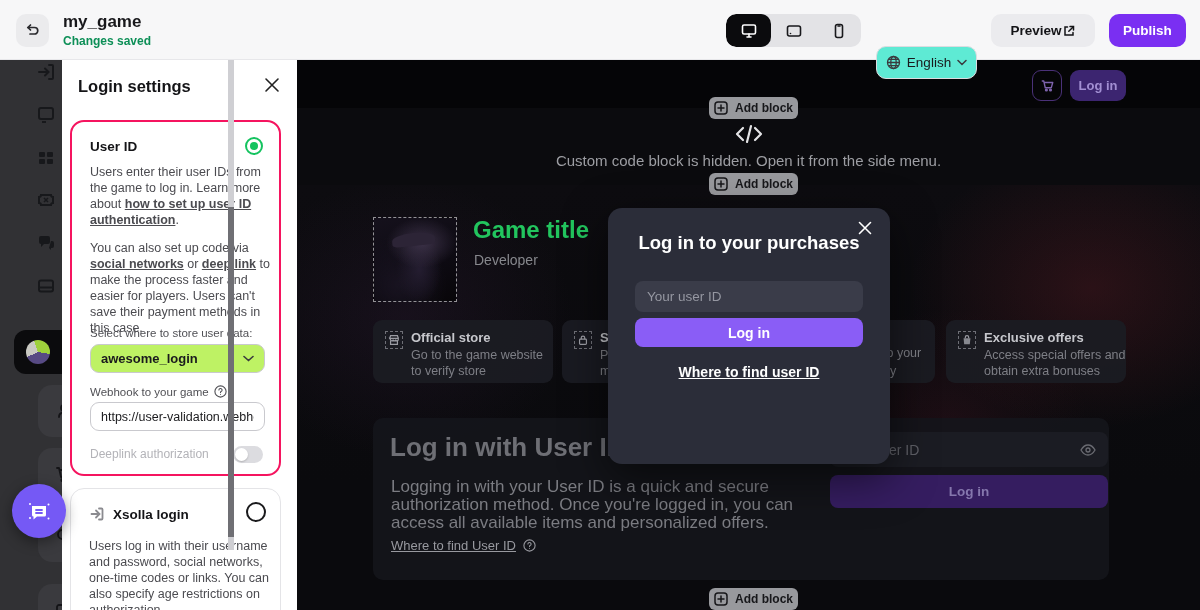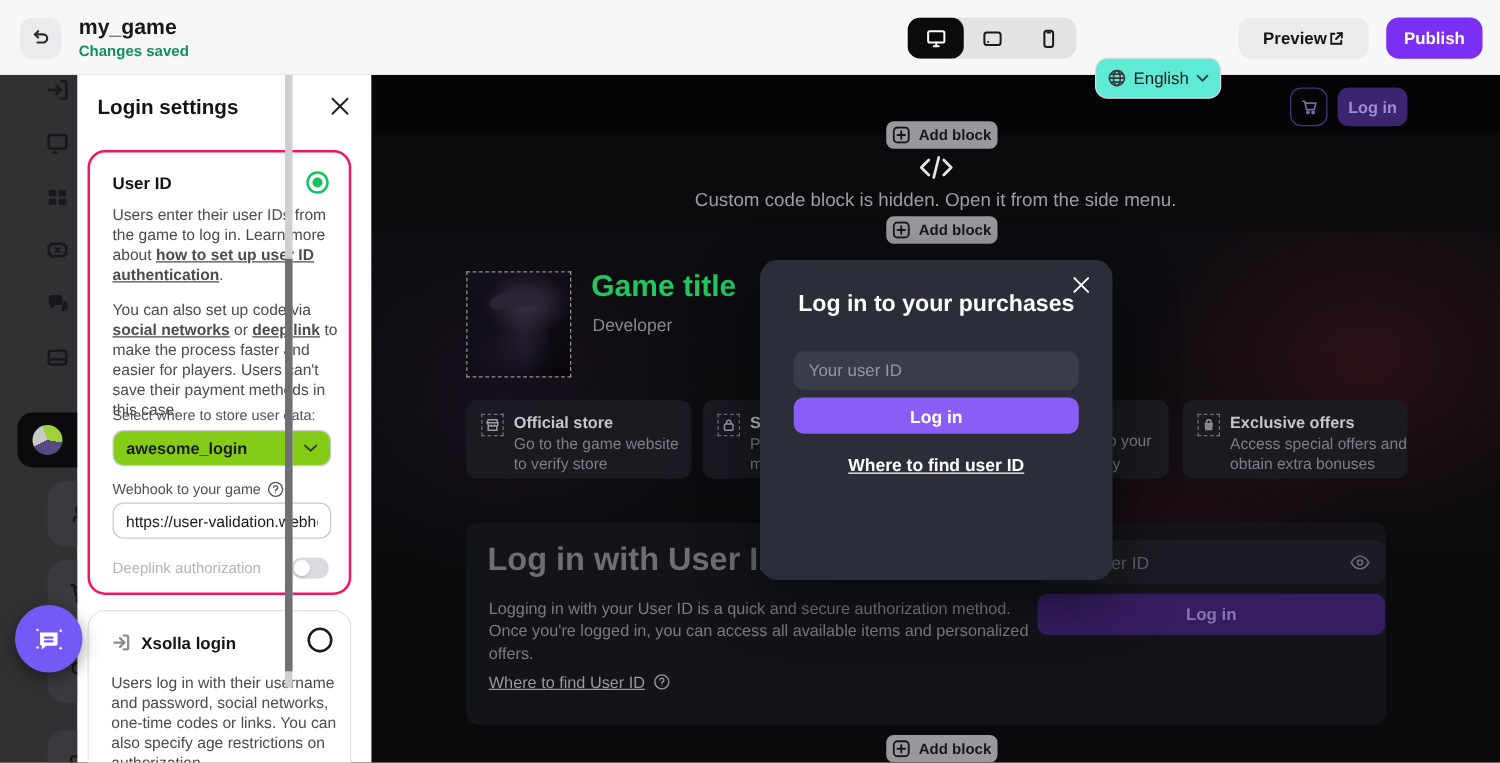--- a/index.html
+++ b/index.html
@@ -34,21 +34,21 @@
   .option-card { position:absolute; left:8px; width:211px; border-radius:14px; background:#fff; }
   .card-pink { top:60px; height:356px; border:2px solid #f5145f; }
   .card-gray { top:428px; height:210px; border:1px solid #e4e4e7; }
   .opt-head { position:absolute; left:18px; top:17px; font-size:13.5px; font-weight:bold; color:#141417; display:flex; align-items:center; gap:8px; }
   .radio-on { position:absolute; right:16px; top:15px; width:18px; height:18px; border:2px solid #14c35f; border-radius:50%; display:flex; align-items:center; justify-content:center; cursor:pointer; }
   .radio-on::after { content:""; width:8px; height:8px; border-radius:50%; background:#14c35f; }
   .radio-off { position:absolute; right:14px; top:13px; width:20px; height:20px; border:2px solid #1a1a1c; border-radius:50%; cursor:pointer; }
   .opt-p { position:absolute; left:18px; width:180px; font-size:12.5px; line-height:16px; color:#4b4b50; }
   .opt-p a { color:#4b4b50; font-weight:bold; text-decoration:underline; cursor:pointer; }
   .fld-label { position:absolute; left:18px; font-size:11.5px; color:#505055; display:flex; align-items:center; gap:5px; }
-  .select-box { position:absolute; left:18px; width:175px; height:29px; border:1px solid #c9c9ce; border-radius:9px; display:flex; align-items:center; justify-content:space-between; padding:0 10px; font-size:13px; font-weight:bold; color:#1a1a1d; cursor:pointer; background:#84cc16; }
+  .select-box { position:absolute; left:18px; width:175px; height:29px; border:1px solid #c9c9ce; border-radius:9px; display:flex; align-items:center; justify-content:space-between; padding:0 10px; font-size:13px; font-weight:bold; color:#1a1a1d; cursor:pointer; background:#bef264; }
   .text-input { position:absolute; left:18px; width:175px; height:29px; border:1px solid #c9c9ce; border-radius:9px; padding:0 10px; font-size:12.5px; color:#1a1a1d; font-family:"Liberation Sans",sans-serif; background:#fff; }
   .toggle-row-label { position:absolute; left:18px; font-size:12px; color:#b3b3b8; }
   .toggle { position:absolute; right:16px; width:30px; height:17px; background:#dcdce0; border-radius:9px; cursor:pointer; }
   .toggle::after { content:""; position:absolute; left:2px; top:2px; width:13px; height:13px; background:#fff; border-radius:50%; box-shadow:0 1px 2px rgba(0,0,0,.2); }
   .panel-scrollbar { position:absolute; left:227.5px; top:45px; width:6px; height:505px; background:#cfcfd3; z-index:25; }
   .panel-scroll-thumb { position:absolute; left:0; top:162px; width:6px; height:330px; background:#6f6f74; cursor:pointer; }
 
   
   .canvas { position:absolute; left:297px; top:60px; width:903px; height:550px; background:#0a0a0d; overflow:hidden; z-index:5; }
   .hero-nav { position:absolute; left:0; top:0; width:903px; height:48px; background:#050507; }
@@ -73,21 +73,21 @@
   .game-title { position:absolute; left:176px; top:156px; font-size:24px; font-weight:bold; color:#22c55e; }
   .game-dev { position:absolute; left:177px; top:192px; font-size:14px; color:#87888d; }
   .feat-card { position:absolute; top:260px; width:180px; height:63px; background:rgba(27,28,35,.92); border-radius:9px; }
   .feat-icon { position:absolute; left:12px; top:11px; width:18px; height:18px; border:1px dashed #6e6f76; display:flex; align-items:center; justify-content:center; color:#9b9ca3; }
   .feat-title { position:absolute; left:38px; top:10px; font-size:13px; font-weight:bold; color:#c6c7cc; }
   .feat-body { position:absolute; left:38px; top:27px; width:135px; font-size:12.5px; line-height:16px; color:#7e7f86; }
   .frag { position:absolute; font-size:12.5px; color:#7e7f86; }
 
   .section-card { position:absolute; left:76px; top:358px; width:736px; height:162px; background:rgba(21,22,27,.88); border-radius:10px; }
   .section-title { position:absolute; left:17px; top:14px; font-size:26px; font-weight:bold; color:#6e6f75; }
-  .section-body { position:absolute; left:18px; top:60px; width:445px; font-size:13px; line-height:18px; color:#7b7c82; }
+  .section-body { position:absolute; left:18px; top:60px; width:445px; font-size:17px; line-height:18px; color:#7b7c82; }
   .section-link-row { position:absolute; left:18px; top:120px; display:flex; align-items:center; gap:7px; color:#98999f; font-size:13px; }
   .section-link-row a { color:#98999f; text-decoration:underline; cursor:pointer; }
   .section-input { position:absolute; left:457px; top:14px; width:278px; height:35px; background:#1b1c23; border-radius:8px; display:flex; align-items:center; justify-content:space-between; padding:0 12px; font-size:14px; color:#5f6067; cursor:text; }
   .section-login-btn { position:absolute; left:457px; top:57px; width:278px; height:33px; background:#351d60; border-radius:8px; display:flex; align-items:center; justify-content:center; font-size:13.5px; font-weight:bold; color:#8577ad; cursor:pointer; }
 
   .modal { position:absolute; left:311px; top:148px; width:282px; height:256px; background:#2b2d39; border-radius:14px; z-index:15; box-shadow:0 14px 44px rgba(0,0,0,.55); }
   .modal-close { position:absolute; right:17px; top:12px; width:16px; height:16px; color:#fff; cursor:pointer; }
   .modal-title { position:absolute; left:0; top:24px; width:282px; text-align:center; font-size:18.5px; font-weight:bold; color:#fff; }
   .modal-input { position:absolute; left:27px; top:73px; width:228px; height:31px; background:#3a3c49; border-radius:8px; border:none; padding:0 12px; font-size:13.5px; color:#e8e8ec; font-family:"Liberation Sans",sans-serif; }
   .modal-input::placeholder { color:#9597a1; }

